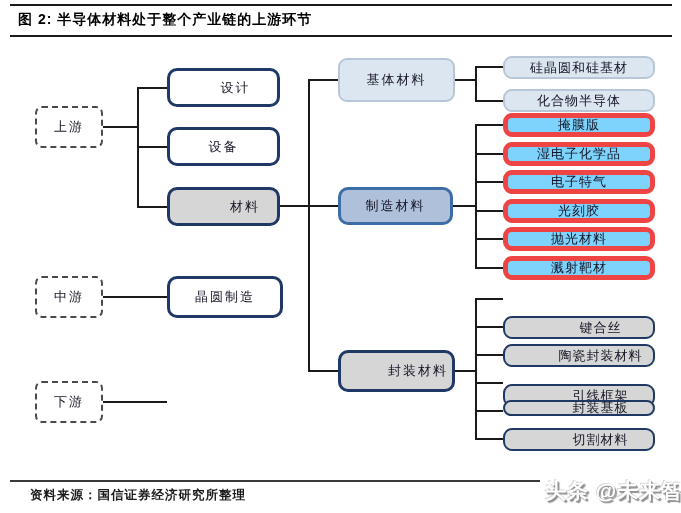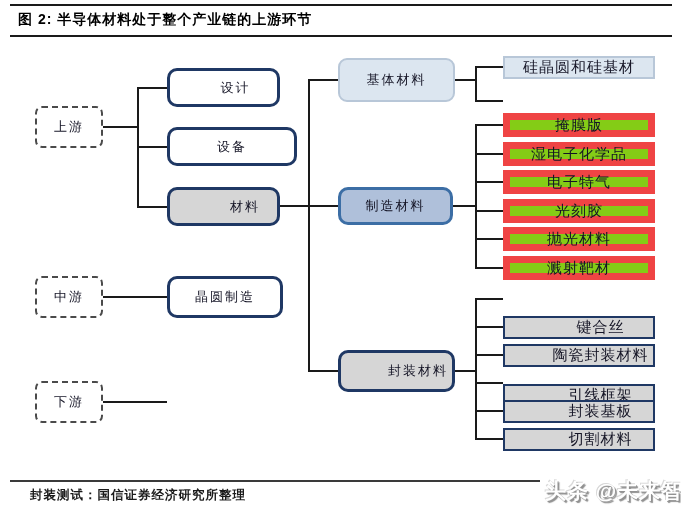--- a/index.html
+++ b/index.html
@@ -37,23 +37,23 @@
   }
   .grayb {
     border: 3px solid #1f3864; border-radius: 10px; background: #d6d6d6; padding-left: 43px;
   }
   .lblue {
     border: 2px solid #b8c7d8; border-radius: 9px; background: #dce6f0;
   }
   .mblue {
     border: 3px solid #3c6ea5; border-radius: 10px; background: #afc0da;
   }
-  .small { font-size: 15px; letter-spacing: 1px; border-radius: 0; }
+  .small { font-size: 13px; letter-spacing: 1px; border-radius: 9px; }
   .small.lblue { border-width: 2px; }
-  .small.mblue { border: 7px solid #ef4444; background: #84cc16; }
+  .small.mblue { border: 5px solid #ef4444; background: #7dd3fc; }
   .small.grayb { border: 2px solid #1f3864; background: #d6d6d6; }
   .footer-src {
     position: absolute; left: 30px; top: 487px;
     font-size: 12.5px; font-weight: bold; color: #1a1a1a;
     letter-spacing: 1px; white-space: nowrap;
   }
   .watermark {
     position: absolute; left: 540px; top: 476px;
     font-size: 21px; font-weight: bold; color: #ffffff;
     background: #ffffff; padding: 1px 5px;
@@ -105,40 +105,41 @@
   <div class="hl" style="left:477px;top:354px;width:26px;"></div>
   <div class="hl" style="left:477px;top:382px;width:26px;"></div>
   <div class="hl" style="left:477px;top:410px;width:26px;"></div>
   <div class="hl" style="left:477px;top:438px;width:26px;"></div>
 
   <div class="box dashed" style="left:35px;top:106px;width:68px;height:42px;">上游</div>
   <div class="box dashed" style="left:35px;top:276px;width:68px;height:42px;">中游</div>
   <div class="box dashed" style="left:35px;top:381px;width:68px;height:42px;">下游</div>
 
   <div class="box white" style="left:167px;top:68px;width:113px;height:39px;padding-left:24px;">设计</div>
-  <div class="box white" style="left:167px;top:127px;width:130px;height:39px;">设备</div>
+  <div class="box white" style="left:167px;top:127px;width:113px;height:39px;">设备</div>
   <div class="box grayb" style="left:167px;top:187px;width:113px;height:39px;">材料</div>
   <div class="box white" style="left:167px;top:276px;width:116px;height:42px;">晶圆制造</div>
 
   <div class="box lblue" style="left:338px;top:58px;width:117px;height:44px;">基体材料</div>
   <div class="box grayb" style="left:338px;top:350px;width:117px;height:42px;">封装材料</div>
   <div class="box mblue" style="left:338px;top:187px;width:115px;height:38px;">制造材料</div>
 
   <div class="box small lblue" style="left:503px;top:56px;width:152px;height:23px;">硅晶圆和硅基材</div>
+  <div class="box small lblue" style="left:503px;top:89px;width:152px;height:23px;">化合物半导体</div>
 
   <div class="box small mblue" style="left:503px;top:113px;width:152px;height:24px;">掩膜版</div>
   <div class="box small mblue" style="left:503px;top:142px;width:152px;height:24px;">湿电子化学品</div>
   <div class="box small mblue" style="left:503px;top:170px;width:152px;height:24px;">电子特气</div>
   <div class="box small mblue" style="left:503px;top:227px;width:152px;height:24px;">抛光材料</div>
   <div class="box small mblue" style="left:503px;top:199px;width:152px;height:24px;">光刻胶</div>
   <div class="box small mblue" style="left:503px;top:256px;width:152px;height:24px;">溅射靶材</div>
 
   <div class="box small grayb" style="left:503px;top:316px;width:152px;height:23px;">键合丝</div>
   <div class="box small grayb" style="left:503px;top:344px;width:152px;height:23px;">陶瓷封装材料</div>
   <div class="box small grayb" style="left:503px;top:372px;width:152px;height:23px;margin-top:12px;">引线框架</div>
-  <div class="box small grayb" style="left:503px;top:400px;width:152px;height:23px;font-family:Liberation Serif, serif;">封装基板</div>
+  <div class="box small grayb" style="left:503px;top:400px;width:152px;height:16px;font-family:Liberation Serif, serif;">封装基板</div>
   <div class="box small grayb" style="left:503px;top:428px;width:152px;height:23px;">切割材料</div>
 
   <div class="rule-thin" style="left:10px;top:480px;width:662px;"></div>
-  <div class="footer-src"><span>封装测试：</span><span>国信证券经济研究所整理</span></div>
+  <div class="footer-src"><span>资料来源：</span><span>国信证券经济研究所整理</span></div>
   <div class="watermark">头条 @未来智库</div>
 
 </div>
 
 </body></html>

